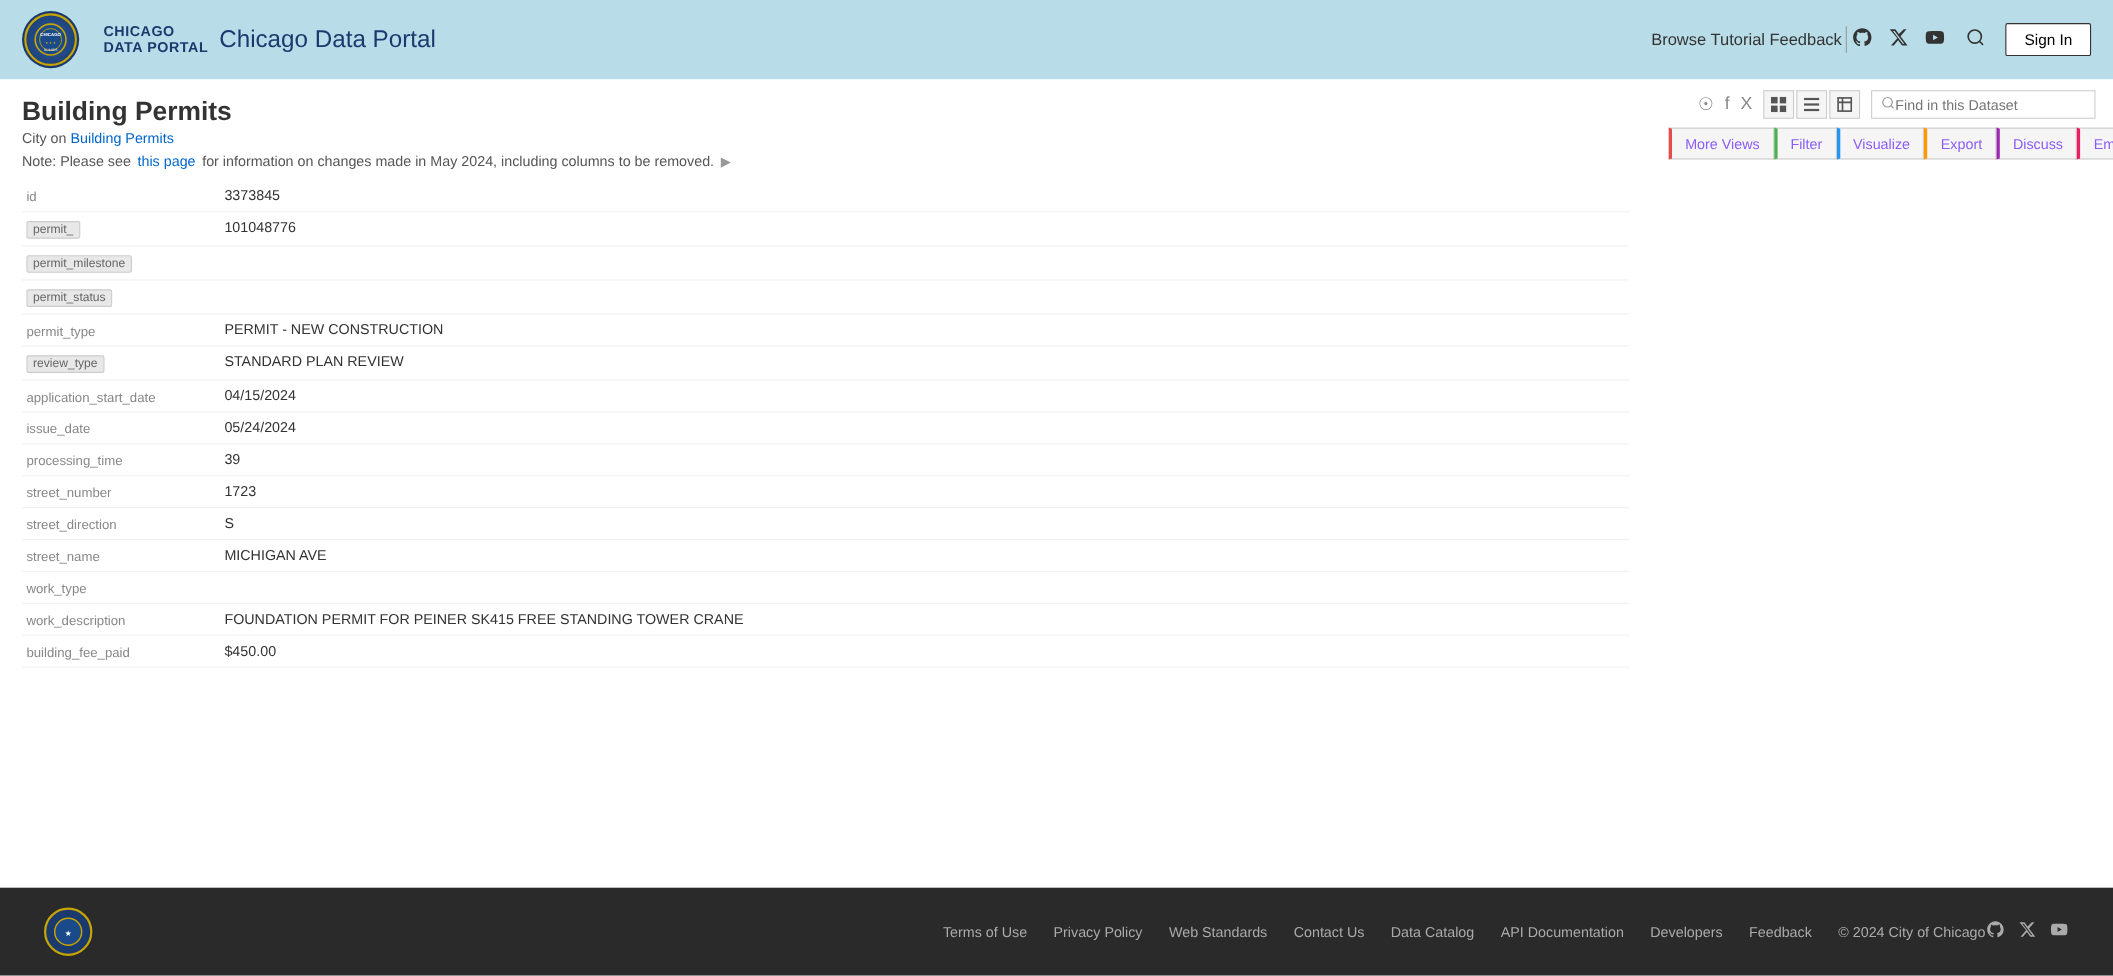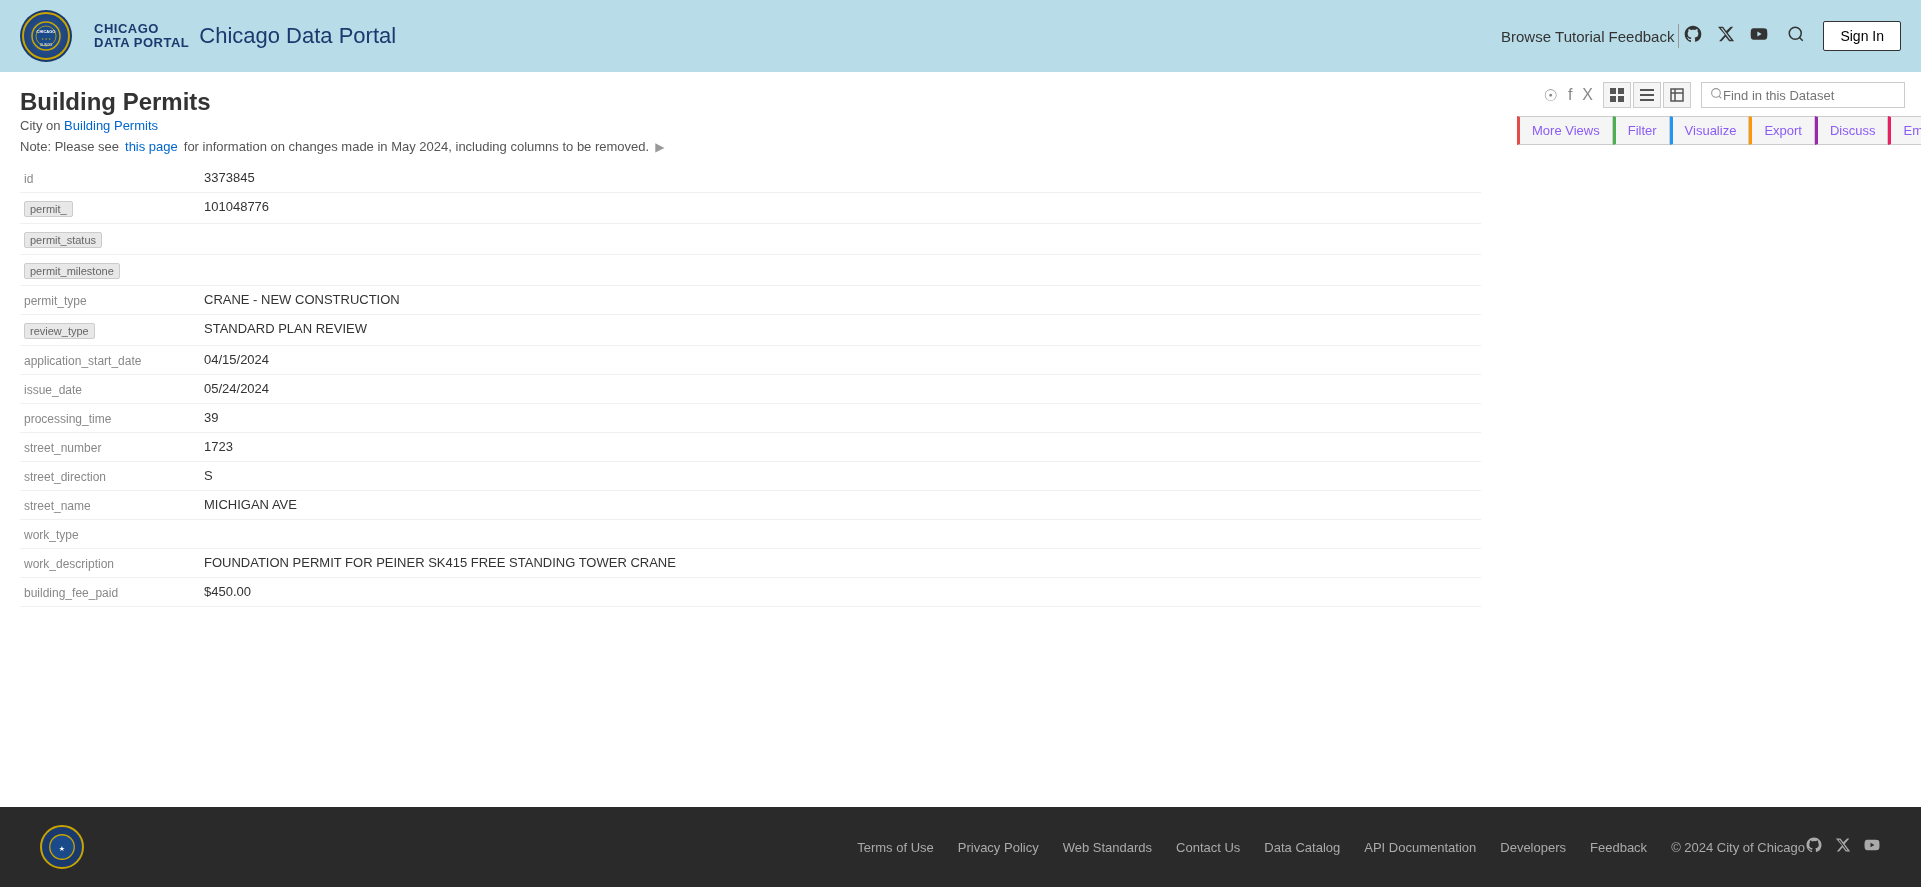--- a/index.html
+++ b/index.html
@@ -381,30 +381,30 @@
     <div class="record-table" id="record-table">
         <div class="record-row">
           <div class="field-label">id</div>
           <div class="field-value">3373845</div>
         </div>
         <div class="record-row">
           <div class="field-label"><span class="field-label-tag">permit_</span></div>
           <div class="field-value">101048776</div>
         </div>
         <div class="record-row">
+          <div class="field-label"><span class="field-label-tag">permit_milestone</span></div>
+          <div class="field-value"></div>
+        </div>
+        <div class="record-row">
           <div class="field-label"><span class="field-label-tag">permit_status</span></div>
           <div class="field-value"></div>
         </div>
         <div class="record-row">
-          <div class="field-label"><span class="field-label-tag">permit_milestone</span></div>
-          <div class="field-value"></div>
-        </div>
-        <div class="record-row">
           <div class="field-label">permit_type</div>
-          <div class="field-value">CRANE - NEW CONSTRUCTION</div>
+          <div class="field-value">PERMIT - NEW CONSTRUCTION</div>
         </div>
         <div class="record-row">
           <div class="field-label"><span class="field-label-tag">review_type</span></div>
           <div class="field-value">STANDARD PLAN REVIEW</div>
         </div>
         <div class="record-row">
           <div class="field-label">application_start_date</div>
           <div class="field-value">04/15/2024</div>
         </div>
         <div class="record-row">

